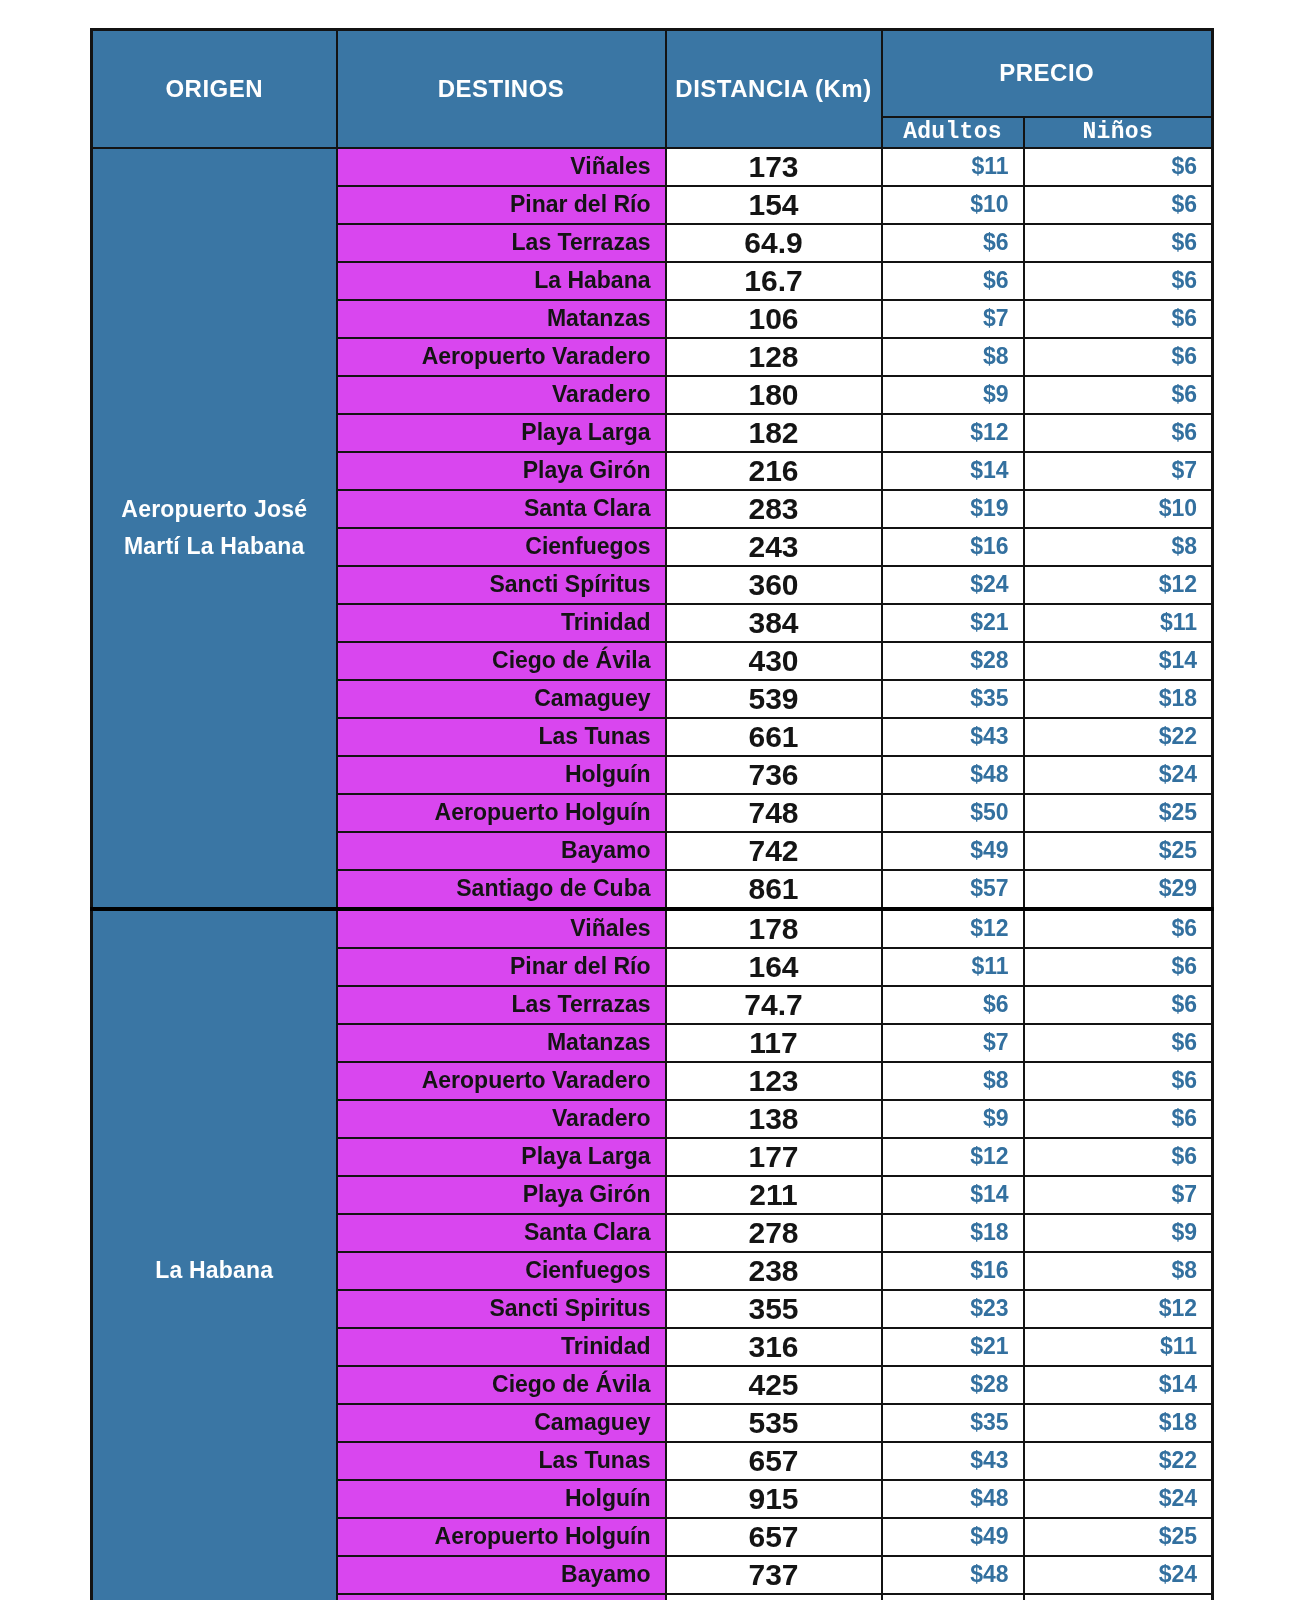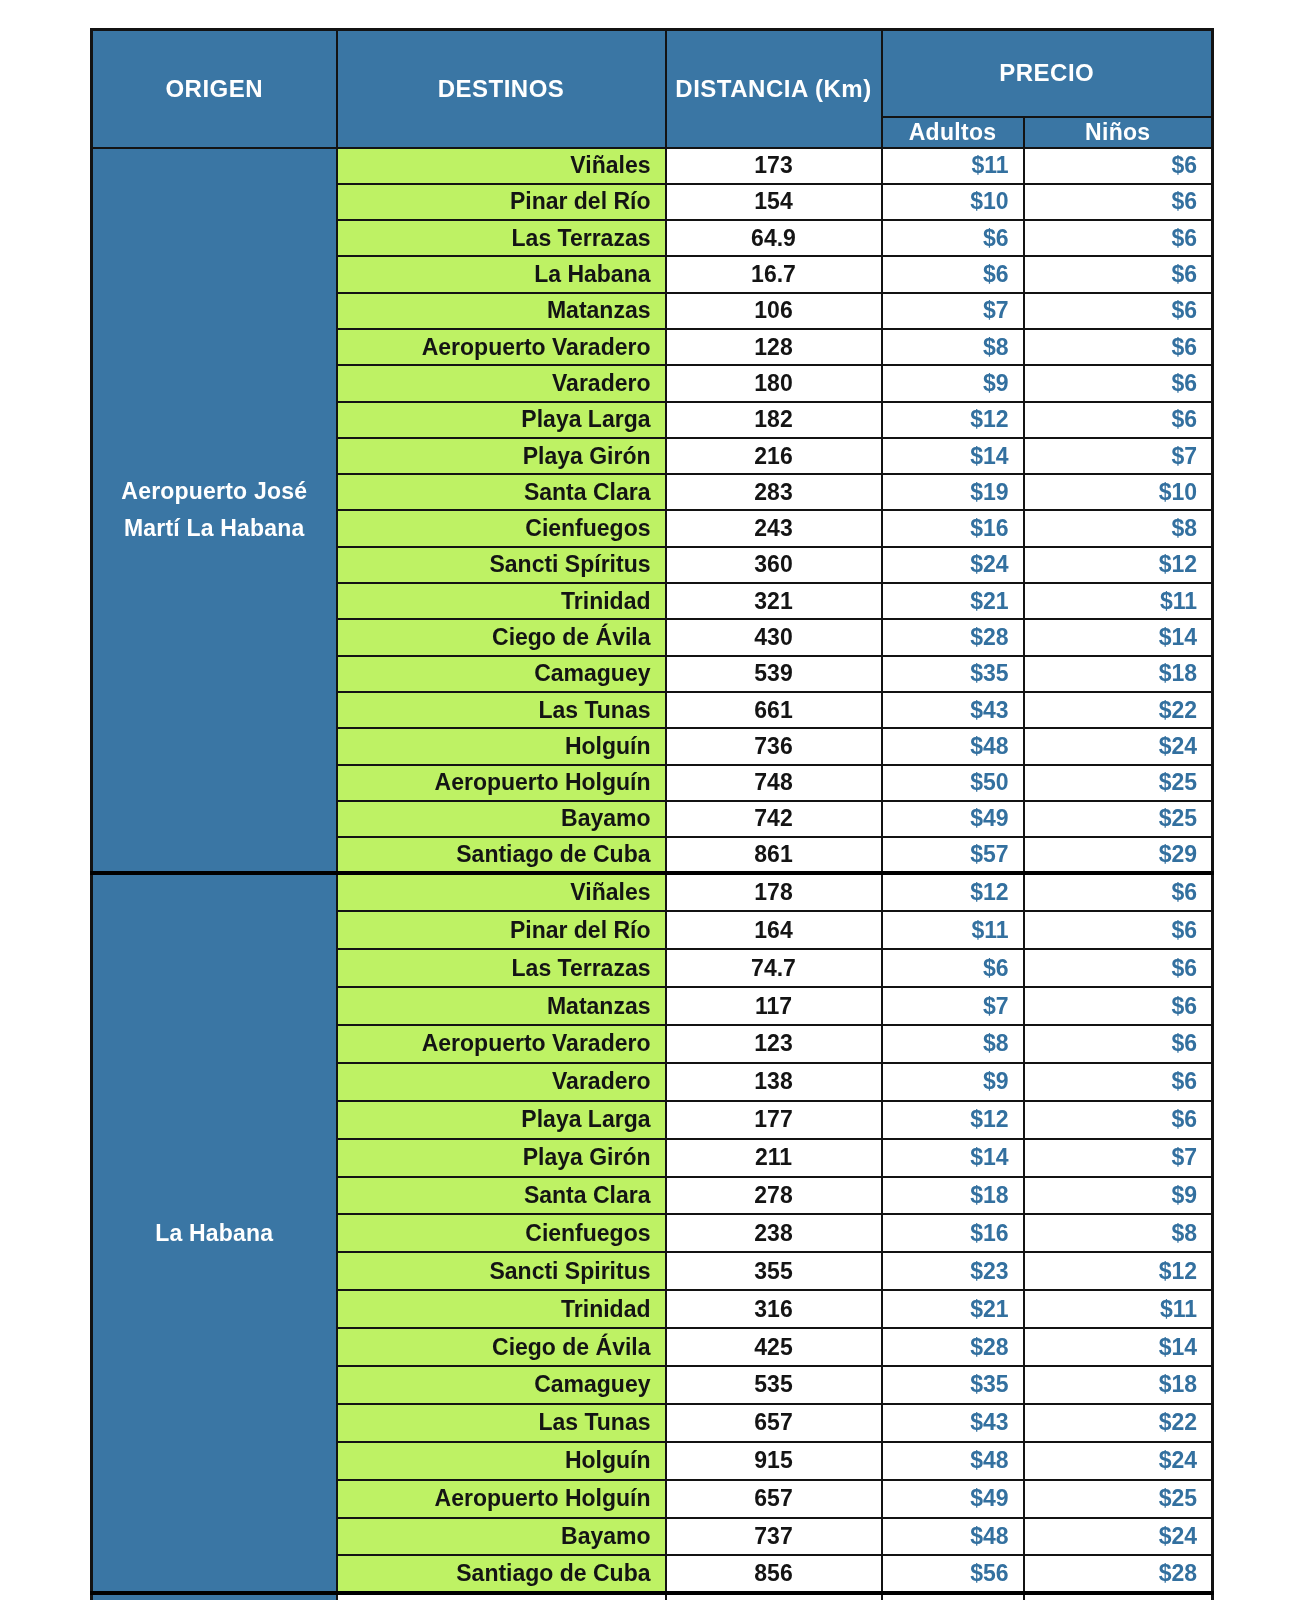--- a/index.html
+++ b/index.html
@@ -42,47 +42,47 @@
   }
   thead th {
     background: var(--blue);
     color: #ffffff;
     text-align: center;
     font-size: 24px;
     letter-spacing: 0.5px;
   }
   tr.head-main  { height: 87px; }
   tr.head-sub   { height: 31px; }
-  tr.head-sub th { font-size: 23px; letter-spacing: 0.3px; }
+  tr.head-sub th { font-size: 23px; letter-spacing: 0.3px; font-family: Liberation Mono, monospace; }
 
   tr.g0 { height: 36.3px; }
   tr.g1 { height: 37.9px; }
 
   td.origin-cell {
     background: var(--blue);
     color: #ffffff;
     text-align: center;
     vertical-align: middle;
     font-size: 23px;
     line-height: 1.6;
     padding: 0 12px;
     letter-spacing: 0.2px;
   }
   td.destino-cell {
-    background: #bef264;
+    background: #d946ef;
     color: var(--ink);
     text-align: right;
     padding-right: 14px;
     font-size: 23px;
   }
   td.distancia-cell {
     background: #ffffff;
     color: var(--ink);
     text-align: center;
-    font-size: 23px;
+    font-size: 30px;
     border-radius: 13px;
   }
   td.adultos-price-cell, td.ninos-price-cell {
     background: #ffffff;
     color: var(--price);
     text-align: right;
     padding-right: 14px;
     font-size: 23px;
   }
   tr.group-start td { border-top: 4px solid #000000; }
@@ -184,21 +184,21 @@
           <td class="ninos-price-cell">$8</td>
         </tr>
         <tr class="g0">
           <td class="destino-cell">Sancti Spíritus</td>
           <td class="distancia-cell">360</td>
           <td class="adultos-price-cell">$24</td>
           <td class="ninos-price-cell">$12</td>
         </tr>
         <tr class="g0">
           <td class="destino-cell">Trinidad</td>
-          <td class="distancia-cell">321</td>
+          <td class="distancia-cell">384</td>
           <td class="adultos-price-cell">$21</td>
           <td class="ninos-price-cell">$11</td>
         </tr>
         <tr class="g0">
           <td class="destino-cell">Ciego de Ávila</td>
           <td class="distancia-cell">430</td>
           <td class="adultos-price-cell">$28</td>
           <td class="ninos-price-cell">$14</td>
         </tr>
         <tr class="g0">

